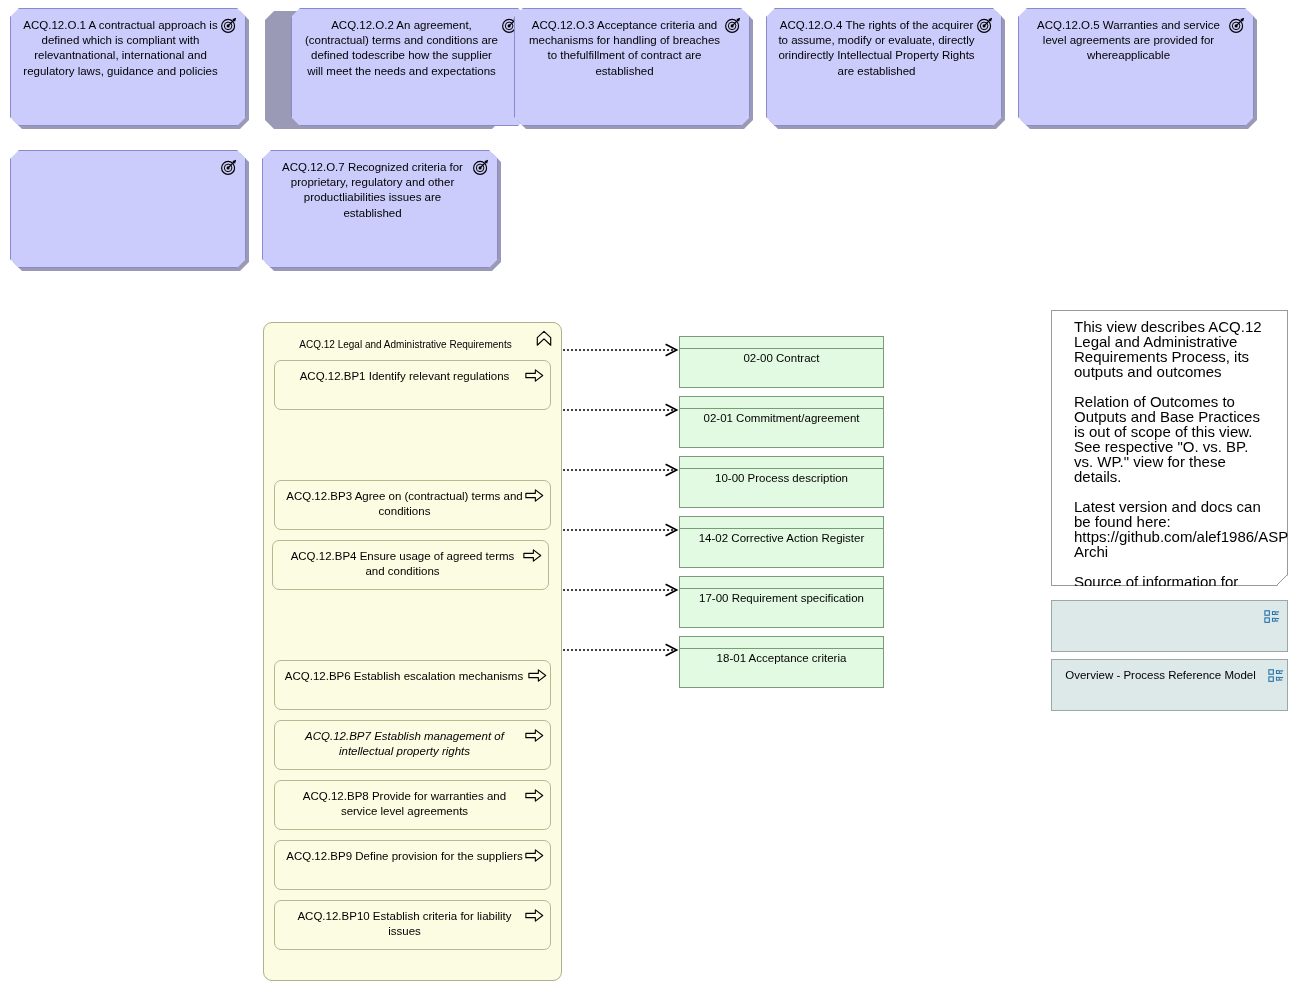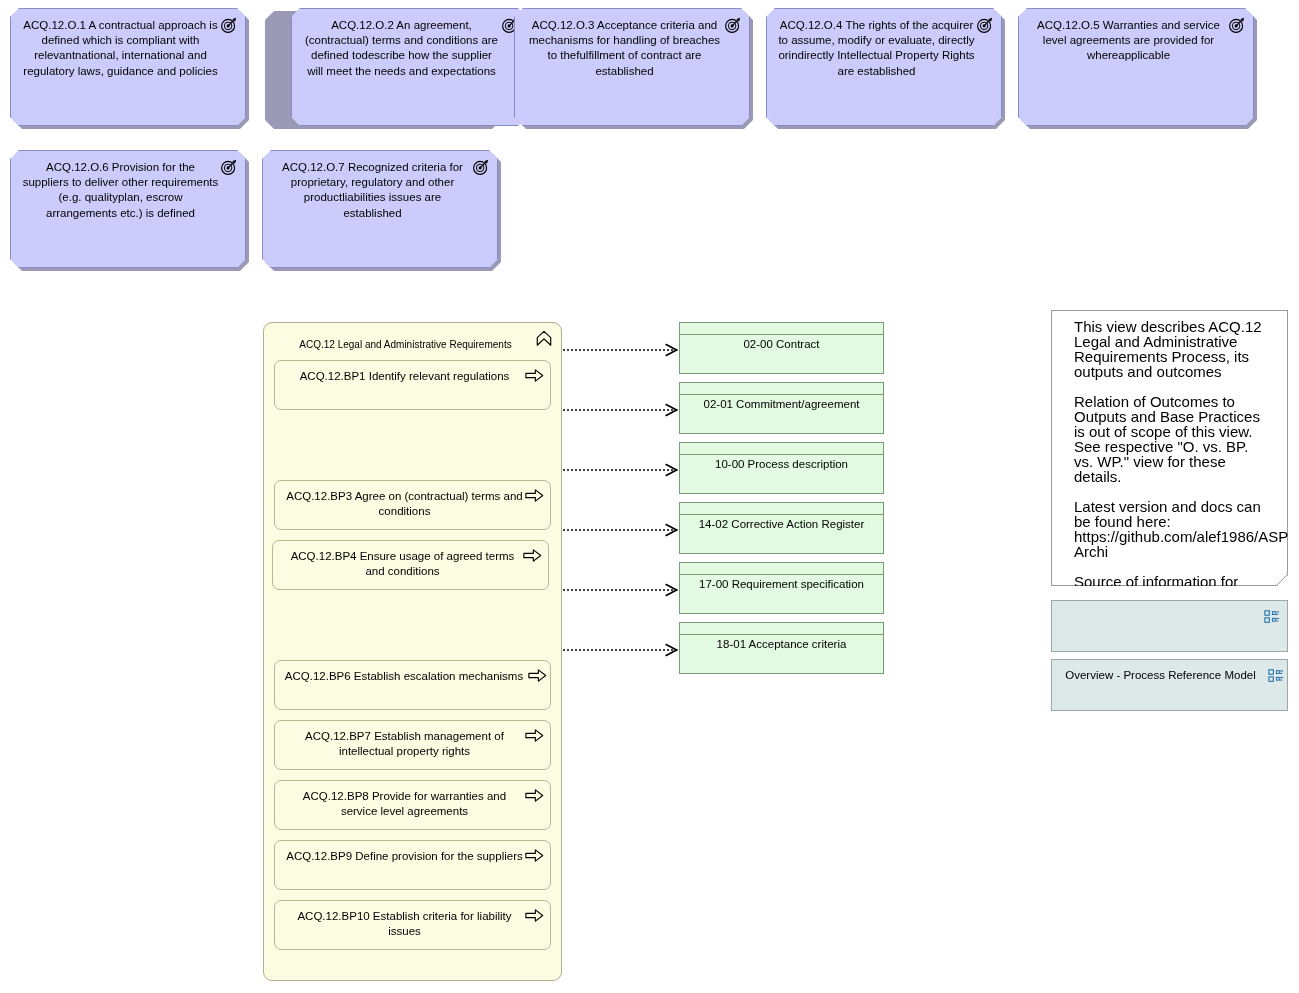--- a/index.html
+++ b/index.html
@@ -97,20 +97,21 @@
     width: 19px;
     height: 15px;
   }
 
   
   .wp-box {
     position: absolute;
     box-sizing: border-box;
     background: #e2fae2;
     border: 1px solid #7a9a7a;
+    margin-top: 14px;
   }
   .wp-bar {
     position: absolute;
     left: 0;
     top: 0;
     width: 100%;
     height: 12px;
     box-sizing: border-box;
     border-bottom: 1px solid #7a9a7a;
   }
@@ -231,21 +232,20 @@
       <circle cx="9" cy="11" r="7.2" fill="none" stroke="#000" stroke-width="1.3"></circle>
       <circle cx="9" cy="11" r="4.2" fill="none" stroke="#000" stroke-width="1.1"></circle>
       <circle cx="9" cy="11" r="1.7" fill="#000"></circle>
       <path d="M9 11 L17.5 2.5" stroke="#000" stroke-width="1.3" fill="none"></path>
       <path d="M17.5 2.5 L13.6 3.2 L16.8 6.4 Z" fill="#000"></path>
     </svg>
   </div>
 
   <div class="outcome-shadow" style="left:13px; top:153px; width:236px; height:118px;"></div>
   <div class="outcome" style="left:10px; top:150px; width:236px; height:118px;">
-    <span>ACQ.12.O.6 Provision for the suppliers to deliver other requirements (e.g. qualityplan, escrow arrangements etc.) is defined</span>
     <svg class="goal-icon" viewBox="0 0 20 20">
       <circle cx="9" cy="11" r="7.2" fill="none" stroke="#000" stroke-width="1.3"></circle>
       <circle cx="9" cy="11" r="4.2" fill="none" stroke="#000" stroke-width="1.1"></circle>
       <circle cx="9" cy="11" r="1.7" fill="#000"></circle>
       <path d="M9 11 L17.5 2.5" stroke="#000" stroke-width="1.3" fill="none"></path>
       <path d="M17.5 2.5 L13.6 3.2 L16.8 6.4 Z" fill="#000"></path>
     </svg>
   </div>
 
   <div class="outcome-shadow" style="left:265px; top:153px; width:236px; height:118px;"></div>
@@ -304,21 +304,21 @@
   </div>
 
 
   <div class="bp-box" style="left:274px; top:660px; width:277px; height:50px; padding-right:23px; padding-left:6px;">
     <span>ACQ.12.BP6 Establish escalation mechanisms</span>
     <svg class="bp-arrow" viewBox="0 0 22 16" style="right:3px;">
       <path d="M1 5.5 L12 5.5 L12 1.5 L20.5 8 L12 14.5 L12 10.5 L1 10.5 Z" fill="none" stroke="#000" stroke-width="1.3" stroke-linejoin="round"></path>
     </svg>
   </div>
 
-  <div class="bp-box" style="left:274px; top:720px; width:277px; height:50px;">
+  <div class="bp-box" style="left:274px; top:720px; width:277px; height:50px;font-style:italic;">
     <span>ACQ.12.BP7 Establish management of intellectual property rights</span>
     <svg class="bp-arrow" viewBox="0 0 22 16">
       <path d="M1 5.5 L12 5.5 L12 1.5 L20.5 8 L12 14.5 L12 10.5 L1 10.5 Z" fill="none" stroke="#000" stroke-width="1.3" stroke-linejoin="round"></path>
     </svg>
   </div>
 
   <div class="bp-box" style="left:274px; top:780px; width:277px; height:50px;">
     <span>ACQ.12.BP8 Provide for warranties and service level agreements</span>
     <svg class="bp-arrow" viewBox="0 0 22 16">
       <path d="M1 5.5 L12 5.5 L12 1.5 L20.5 8 L12 14.5 L12 10.5 L1 10.5 Z" fill="none" stroke="#000" stroke-width="1.3" stroke-linejoin="round"></path>

